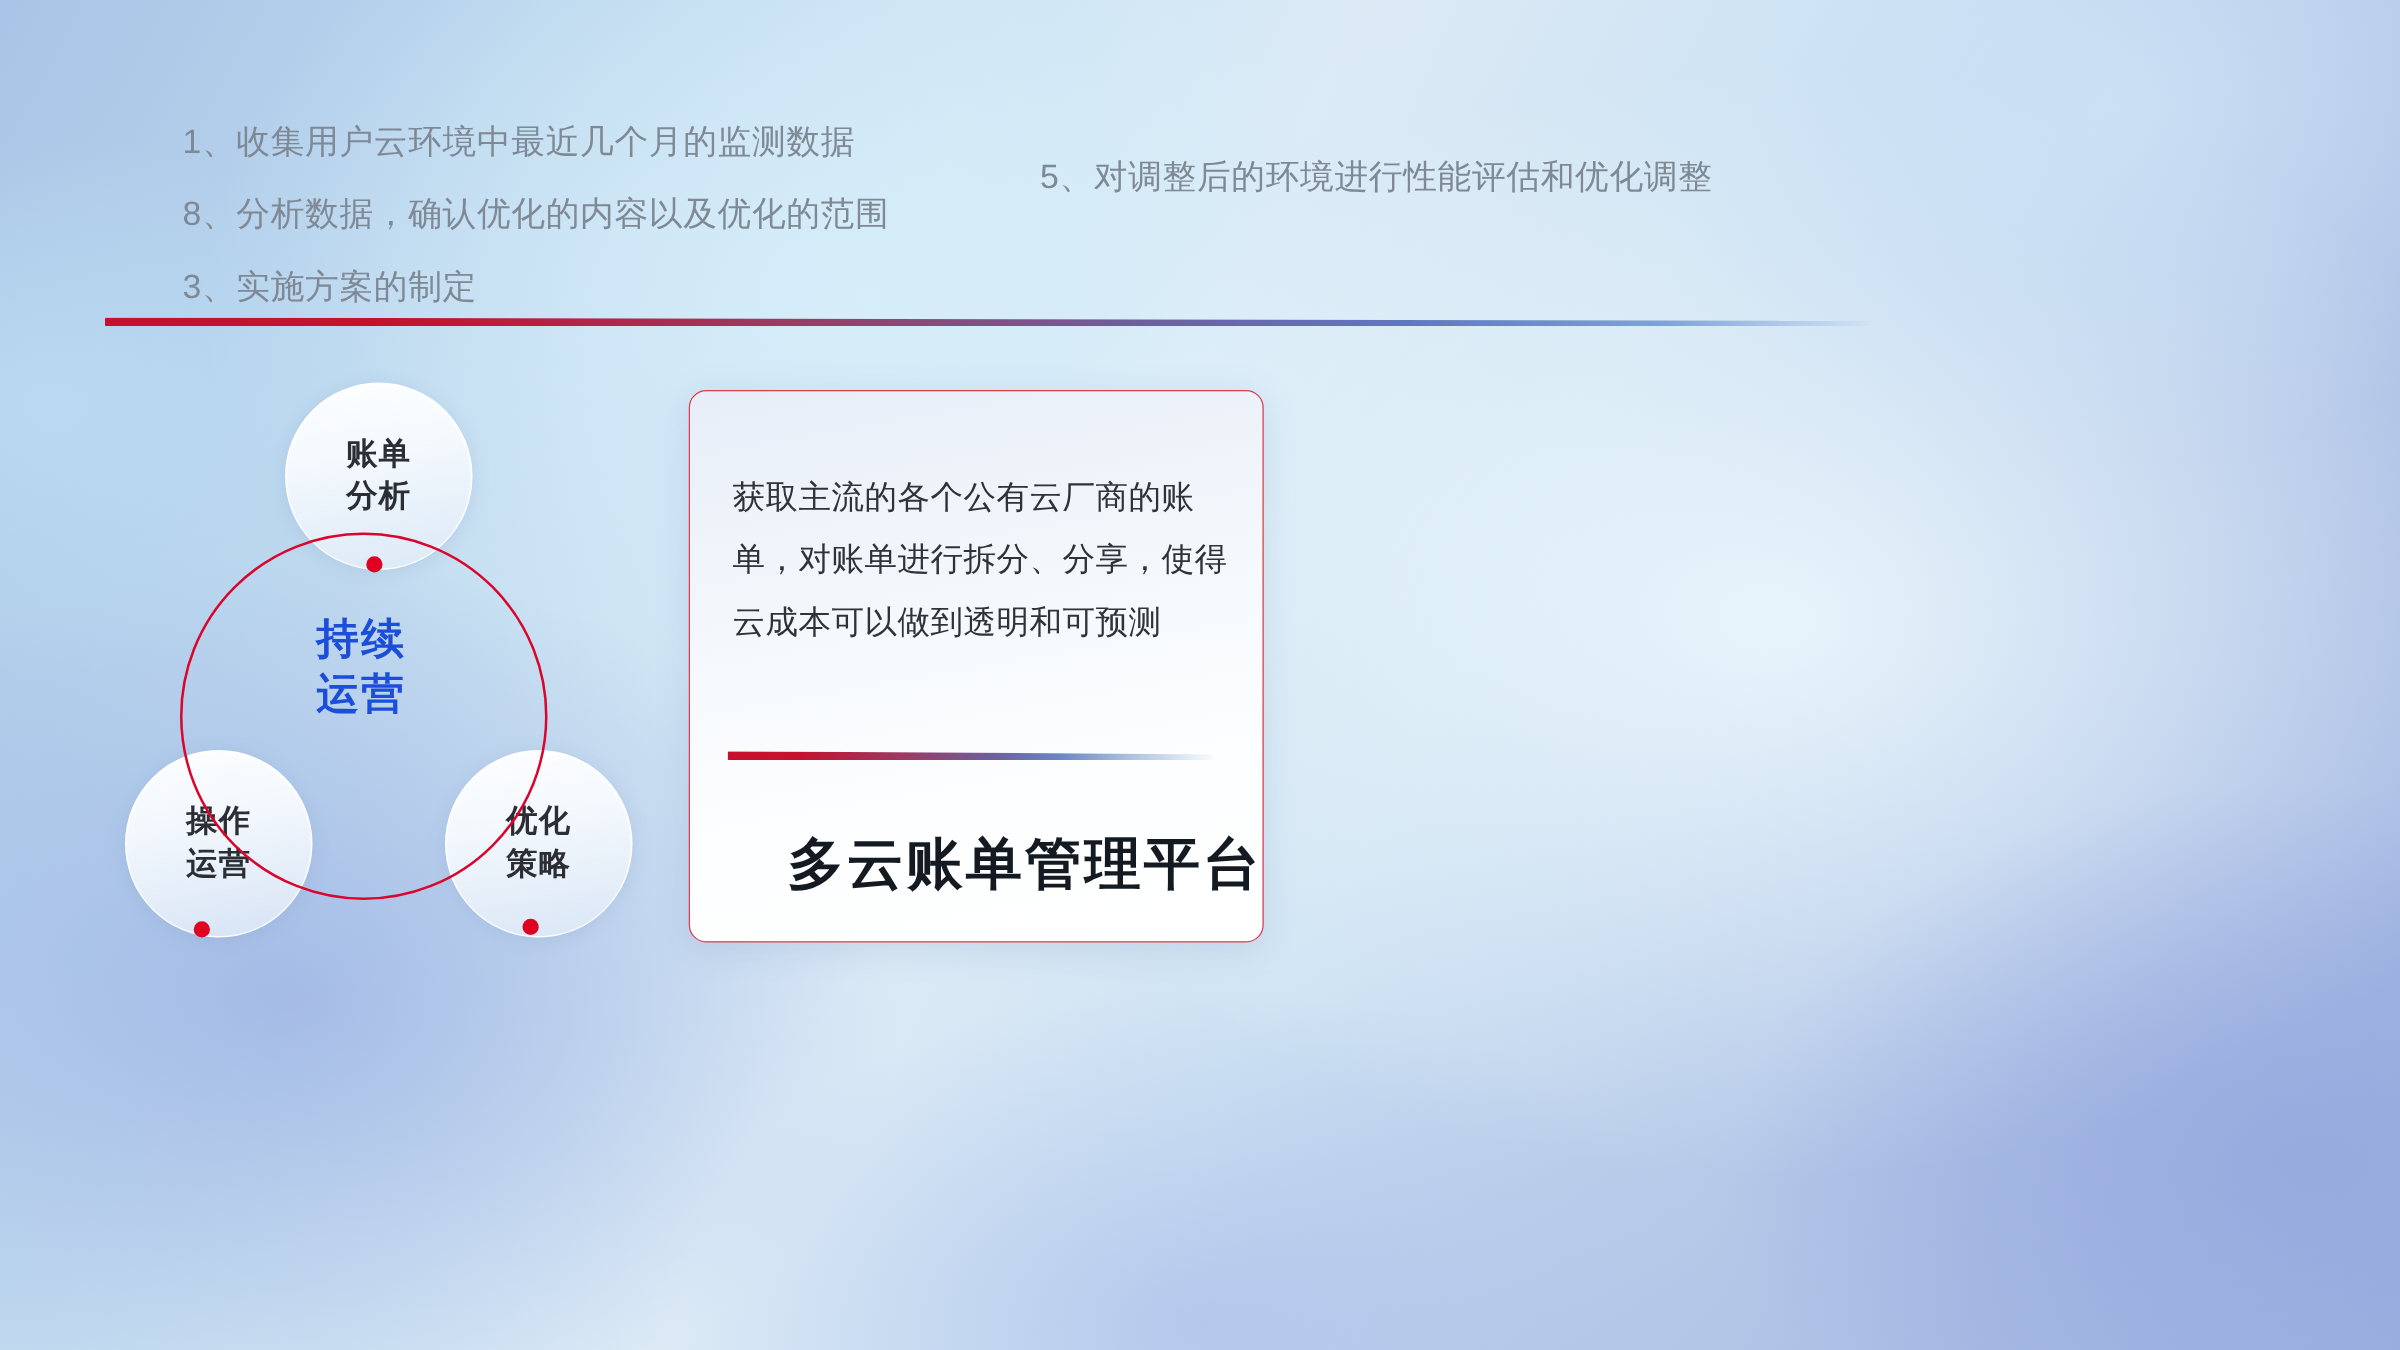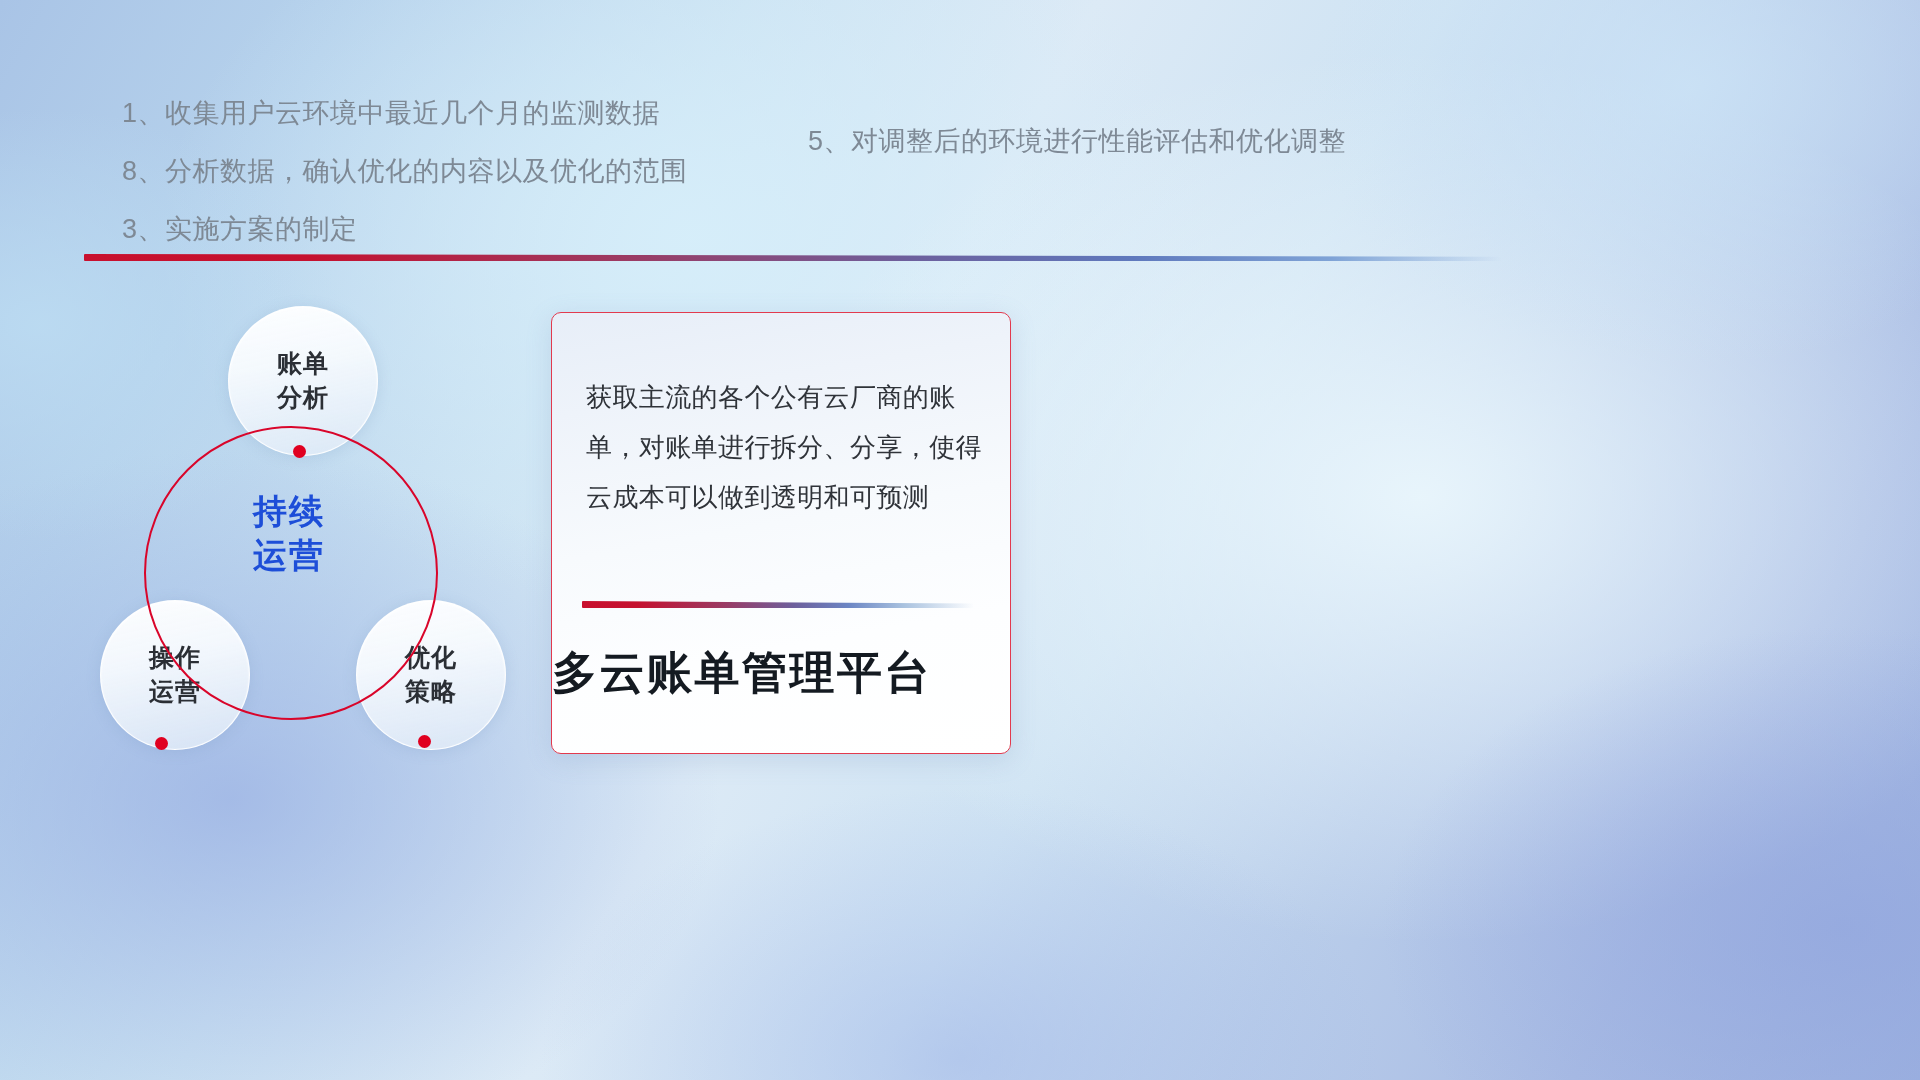--- a/index.html
+++ b/index.html
@@ -26,21 +26,21 @@
   }
   .bg-g1{background:radial-gradient(ellipse 760px 540px at 36% 22%, rgba(214,238,250,.95) 0%, rgba(214,238,250,0) 70%);}
   .bg-g2{background:radial-gradient(ellipse 900px 620px at 74% 46%, rgba(236,248,253,.90) 0%, rgba(236,248,253,0) 72%);}
   .bg-g3{background:radial-gradient(ellipse 700px 500px at 12% 74%, rgba(150,172,226,.70) 0%, rgba(150,172,226,0) 70%);}
   .bg-g4{background:radial-gradient(ellipse 640px 420px at 96% 86%, rgba(146,166,222,.72) 0%, rgba(146,166,222,0) 72%);}
   .bg-g5{background:radial-gradient(ellipse 560px 360px at 50% 98%, rgba(160,182,232,.55) 0%, rgba(160,182,232,0) 75%);}
   .bg-g6{background:radial-gradient(ellipse 420px 300px at 2% 30%, rgba(188,220,242,.85) 0%, rgba(188,220,242,0) 72%);}
   .bg-g7{background:radial-gradient(ellipse 520px 380px at 88% 8%, rgba(206,230,248,.75) 0%, rgba(206,230,248,0) 74%);}
 
   
-  .steps{position:absolute;color:#7c8794;white-space:nowrap;}
+  .steps{position:absolute;color:#7c8794;white-space:nowrap;margin-left:24px;}
   .step{
     font-size:27px;line-height:1;
     color:#7e8995;
     letter-spacing:.5px;
   }
   #steps-left{left:122px;top:100px;}
   #steps-left .step{margin-bottom:31px;}
   #steps-right{left:808px;top:128px;}
   #steps-right .step{margin-bottom:31px;}
 
@@ -85,35 +85,35 @@
 
   
   .card{
     position:absolute;
     border:1.6px solid #e23a4e;
     border-radius:14px;
     background:linear-gradient(170deg, #e7eef8 0%, #eef3fa 20%, #f7fafd 48%, #fdfeff 72%, #ffffff 100%);
     box-shadow:0 6px 26px rgba(110,140,185,.20);
     overflow:hidden;
   }
-  #card-left{left:551px;top:312px;width:458px;height:440px;border-radius:10px;}
+  #card-left{left:551px;top:312px;width:458px;height:440px;}
   #card-right{left:1044px;top:312px;width:458px;height:440px;}
   .card-body{
     position:absolute;left:34px;right:28px;top:60px;
     font-size:26px;line-height:1.92;color:#2f3339;
     letter-spacing:.4px;
   }
   .card-rule{
     position:absolute;left:30px;top:288px;width:392px;height:7px;
     background:linear-gradient(90deg,#c8102e 0%,#c5112f 14%,#9b3a63 36%,#6d5f9c 54%,#6c86c4 68%,#a9c2df 82%,rgba(200,220,238,0) 100%);
     clip-path:polygon(0 0,100% 36%,100% 100%,0 100%);
     border-radius:1px;
   }
   .card-title{
-    position:absolute;left:0;right:0;top:330px;text-align:left;
+    position:absolute;left:0;right:0;top:348px;text-align:right;
     font-size:45px;font-weight:800;color:#141a21;letter-spacing:2.5px;
   }
 </style>
 </head>
 <body>
 
 <div id="stage">
 
   <div class="bg bg-base"></div>
   <div class="bg bg-g1"></div>

